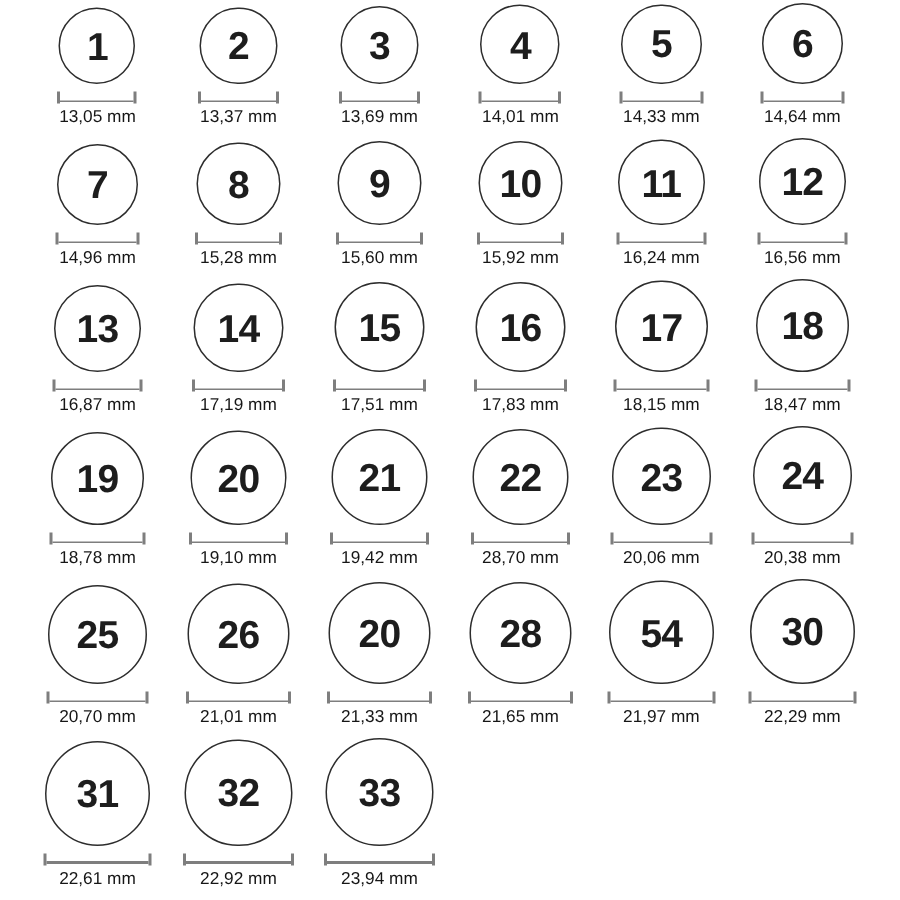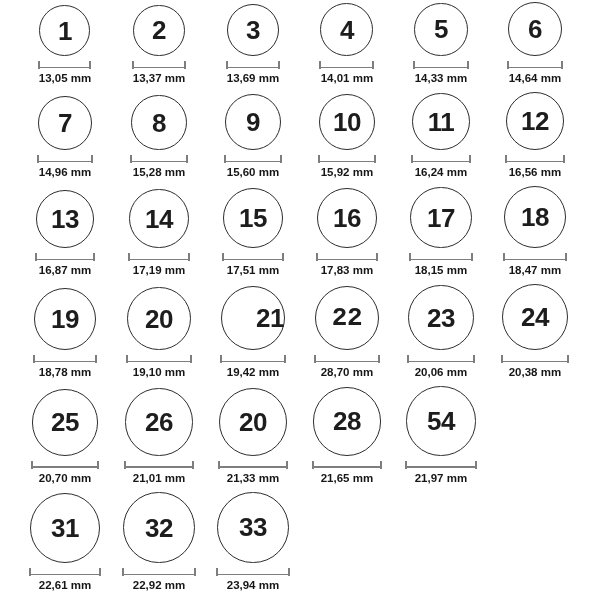--- a/index.html
+++ b/index.html
@@ -54,21 +54,21 @@
   .mline::after {
     content: "";
     position: absolute;
     left: 0;
     right: 0;
     bottom: 1px;
     height: 1.6px;
     background: #7e7e7e;
   }
   .mlabel {
-    font-weight: bold;
+    font-weight: normal;
     font-size: 11.5px;
     line-height: 14px;
     color: #161616;
     white-space: nowrap;
   }
 </style>
 </head>
 <body>
 
 <div class="board">
@@ -231,29 +231,29 @@
 
     <div class="cell">
       <div class="circle" style="width: 63.35px; height: 63.35px;">
         <span class="num">20</span>
       </div>
       <div class="mline" style="width: 65.35px;"></div>
       <div class="mlabel">19,10 mm</div>
     </div>
 
     <div class="cell">
-      <div class="circle" style="width: 64px; height: 64px; justify-content: flex-end;">
+      <div class="circle" style="width: 64px; height: 64px;">
         <span class="num">21</span>
       </div>
       <div class="mline" style="width: 66px;"></div>
       <div class="mlabel">19,42 mm</div>
     </div>
 
     <div class="cell">
-      <div class="circle" style="width: 64.65px; height: 64.65px; font-family: Liberation Mono, monospace;">
+      <div class="circle" style="width: 64.65px; height: 64.65px;">
         <span class="num">22</span>
       </div>
       <div class="mline" style="width: 66.65px;"></div>
       <div class="mlabel">28,70 mm</div>
     </div>
 
     <div class="cell">
       <div class="circle" style="width: 65.3px; height: 65.3px;">
         <span class="num">23</span>
       </div>
@@ -303,20 +303,27 @@
     </div>
 
     <div class="cell">
       <div class="circle" style="width: 69.2px; height: 69.2px;">
         <span class="num">54</span>
       </div>
       <div class="mline" style="width: 71.2px;"></div>
       <div class="mlabel">21,97 mm</div>
     </div>
 
+    <div class="cell">
+      <div class="circle" style="width: 69.85px; height: 69.85px;">
+        <span class="num">30</span>
+      </div>
+      <div class="mline" style="width: 71.85px;"></div>
+      <div class="mlabel">22,29 mm</div>
+    </div>
   </div>
     <div class="row">
     <div class="cell">
       <div class="circle" style="width: 70.5px; height: 70.5px;">
         <span class="num">31</span>
       </div>
       <div class="mline" style="width: 72.5px;"></div>
       <div class="mlabel">22,61 mm</div>
     </div>
 

